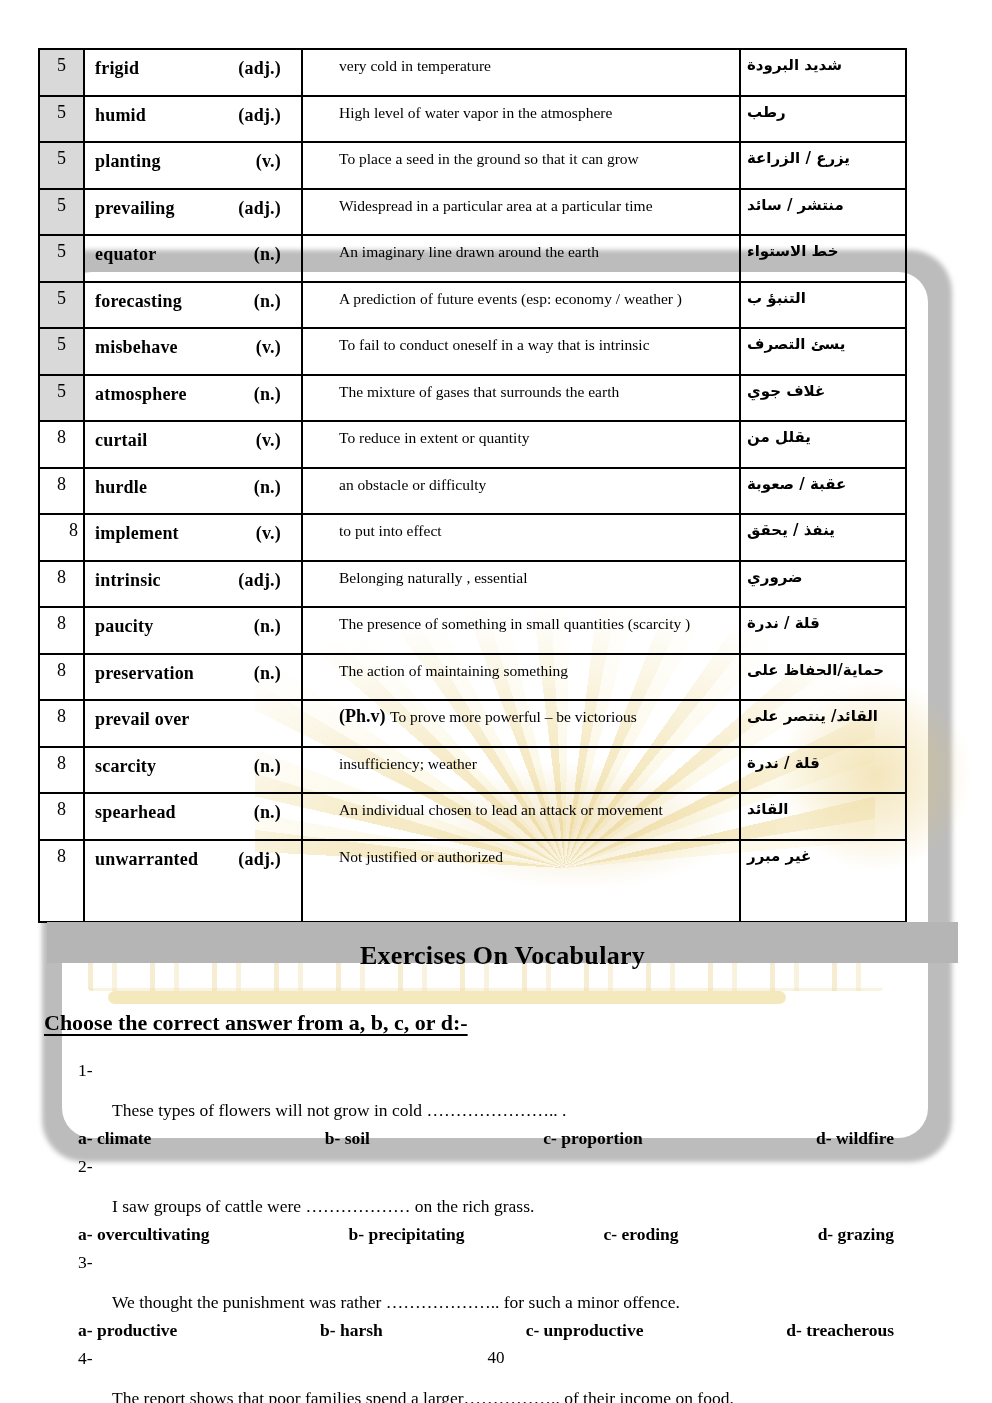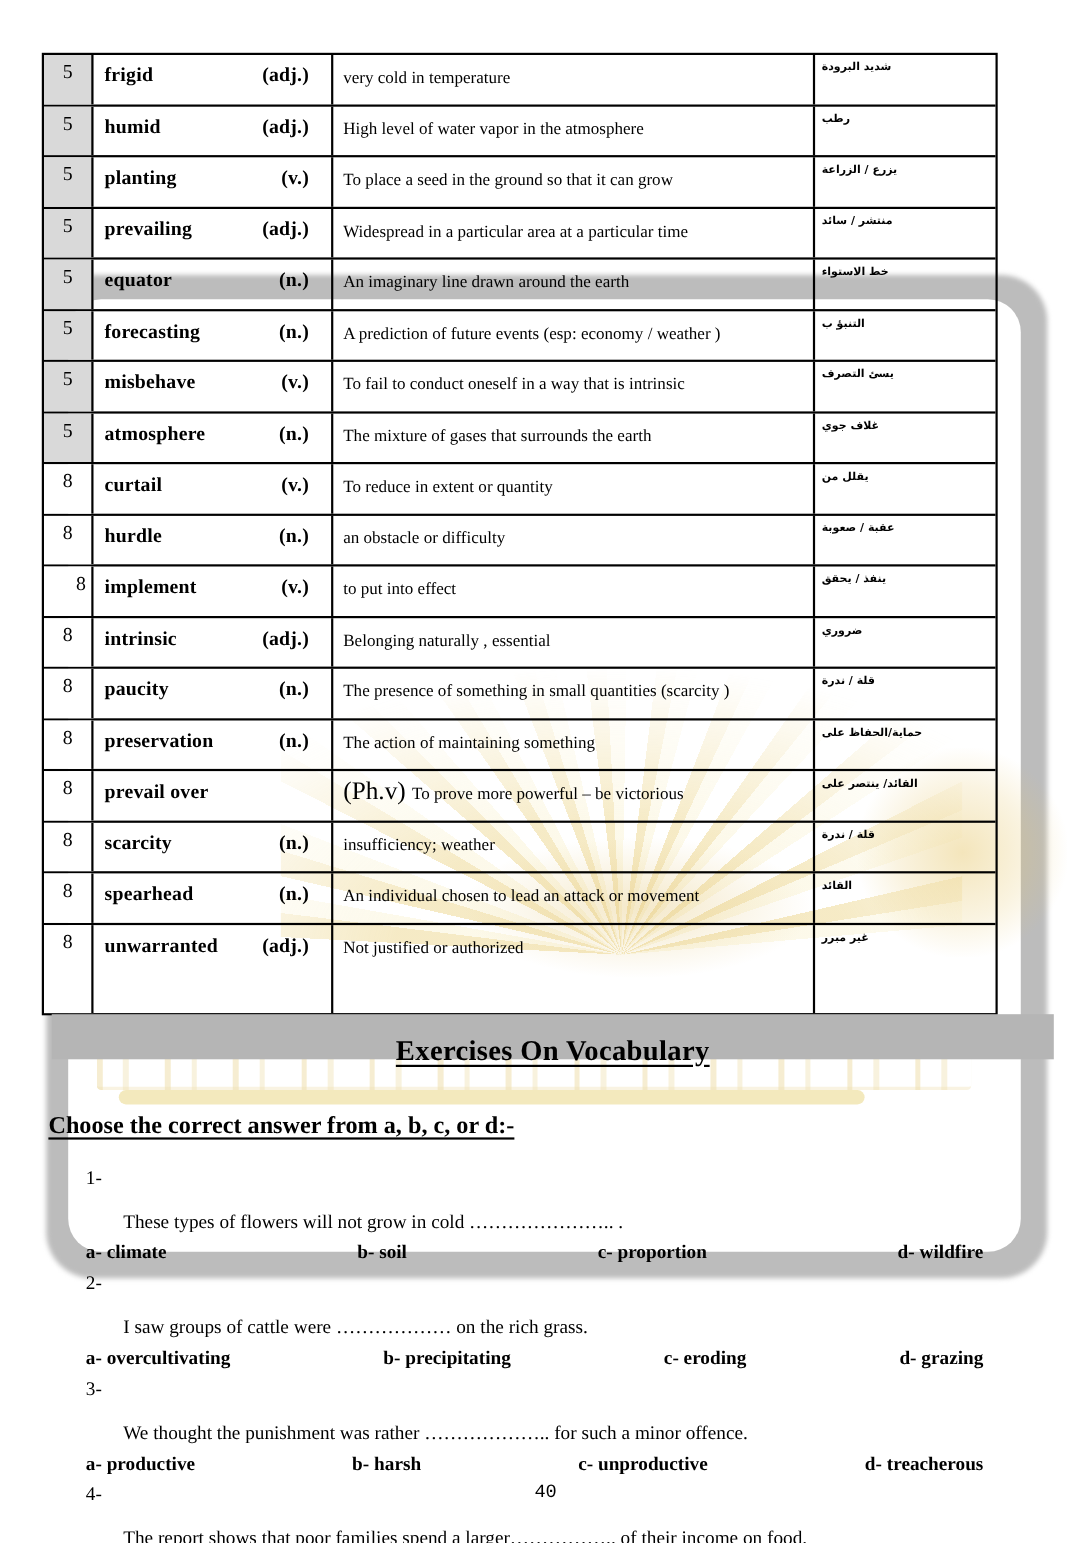--- a/index.html
+++ b/index.html
@@ -60,50 +60,50 @@
     padding-top:5px;font-size:18px;background:#ffffff;
   }
   .trow:nth-child(-n+8) .num{background:#d9d9d9;}
   .trow:nth-child(11) .num{justify-content:flex-end;padding-right:5px;background:#ffffff;}
   .wordcell{
     display:flex;justify-content:space-between;align-items:flex-start;
     padding:8px 20px 0 10px;font-weight:bold;font-size:18px;letter-spacing:.2px;
   }
   .trow:last-child .wordcell{}
   .defcell{padding:5px 6px 0 9px;font-size:15.5px;}
-  .defpre{font-weight:normal;font-size:23px;}
+  .defpre{font-weight:bold;font-size:18px;margin-left:27px;}
   .arcell{
-    padding:6px 9px 0 6px;font-size:10px;font-weight:bold;
+    padding:6px 9px 0 6px;font-size:15px;font-weight:bold;
     font-family:"DejaVu Sans",sans-serif;direction:rtl;text-align:left;
   }
   .trow:nth-child(11) .arcell{text-align:left;}
   
   #heading-band{
     position:absolute;left:47px;top:922px;width:911px;height:41px;z-index:3;
     background:#b5b5b5;display:flex;justify-content:center;align-items:center;
   }
   #heading-band span{
-    font-size:26px;font-weight:bold;text-decoration:underline;
+    font-size:26px;font-weight:bold;
     text-underline-offset:4px;letter-spacing:.3px;margin-top:26px;
   }
   #instruction{
     position:absolute;left:44px;top:1010px;z-index:4;
     font-size:22px;font-weight:bold;text-decoration:underline;text-underline-offset:4px;
   }
   #questions{position:absolute;left:78px;top:1056px;width:850px;z-index:4;font-size:17.5px;}
   .q-line{display:flex;line-height:28px;}
   .q-num{width:34px;flex:0 0 34px;}
   .q-text{flex:1;margin-top:40px;}
   .q-opts{
     display:flex;justify-content:space-between;line-height:28px;
     width:816px;font-weight:bold;
   }
   #page-number{
     position:absolute;left:0;top:1348px;width:992px;text-align:center;
-    font-size:17px;z-index:4;font-family:Liberation Mono, monospace;
+    font-size:17px;z-index:4;
   }
 </style>
 </head>
 <body>
 
 <div id="shadow-frame"></div>
 <div id="white-box"></div>
 <div id="watermark">
   <div class="wm-rays"></div>
   <div class="wm-glow"></div>

